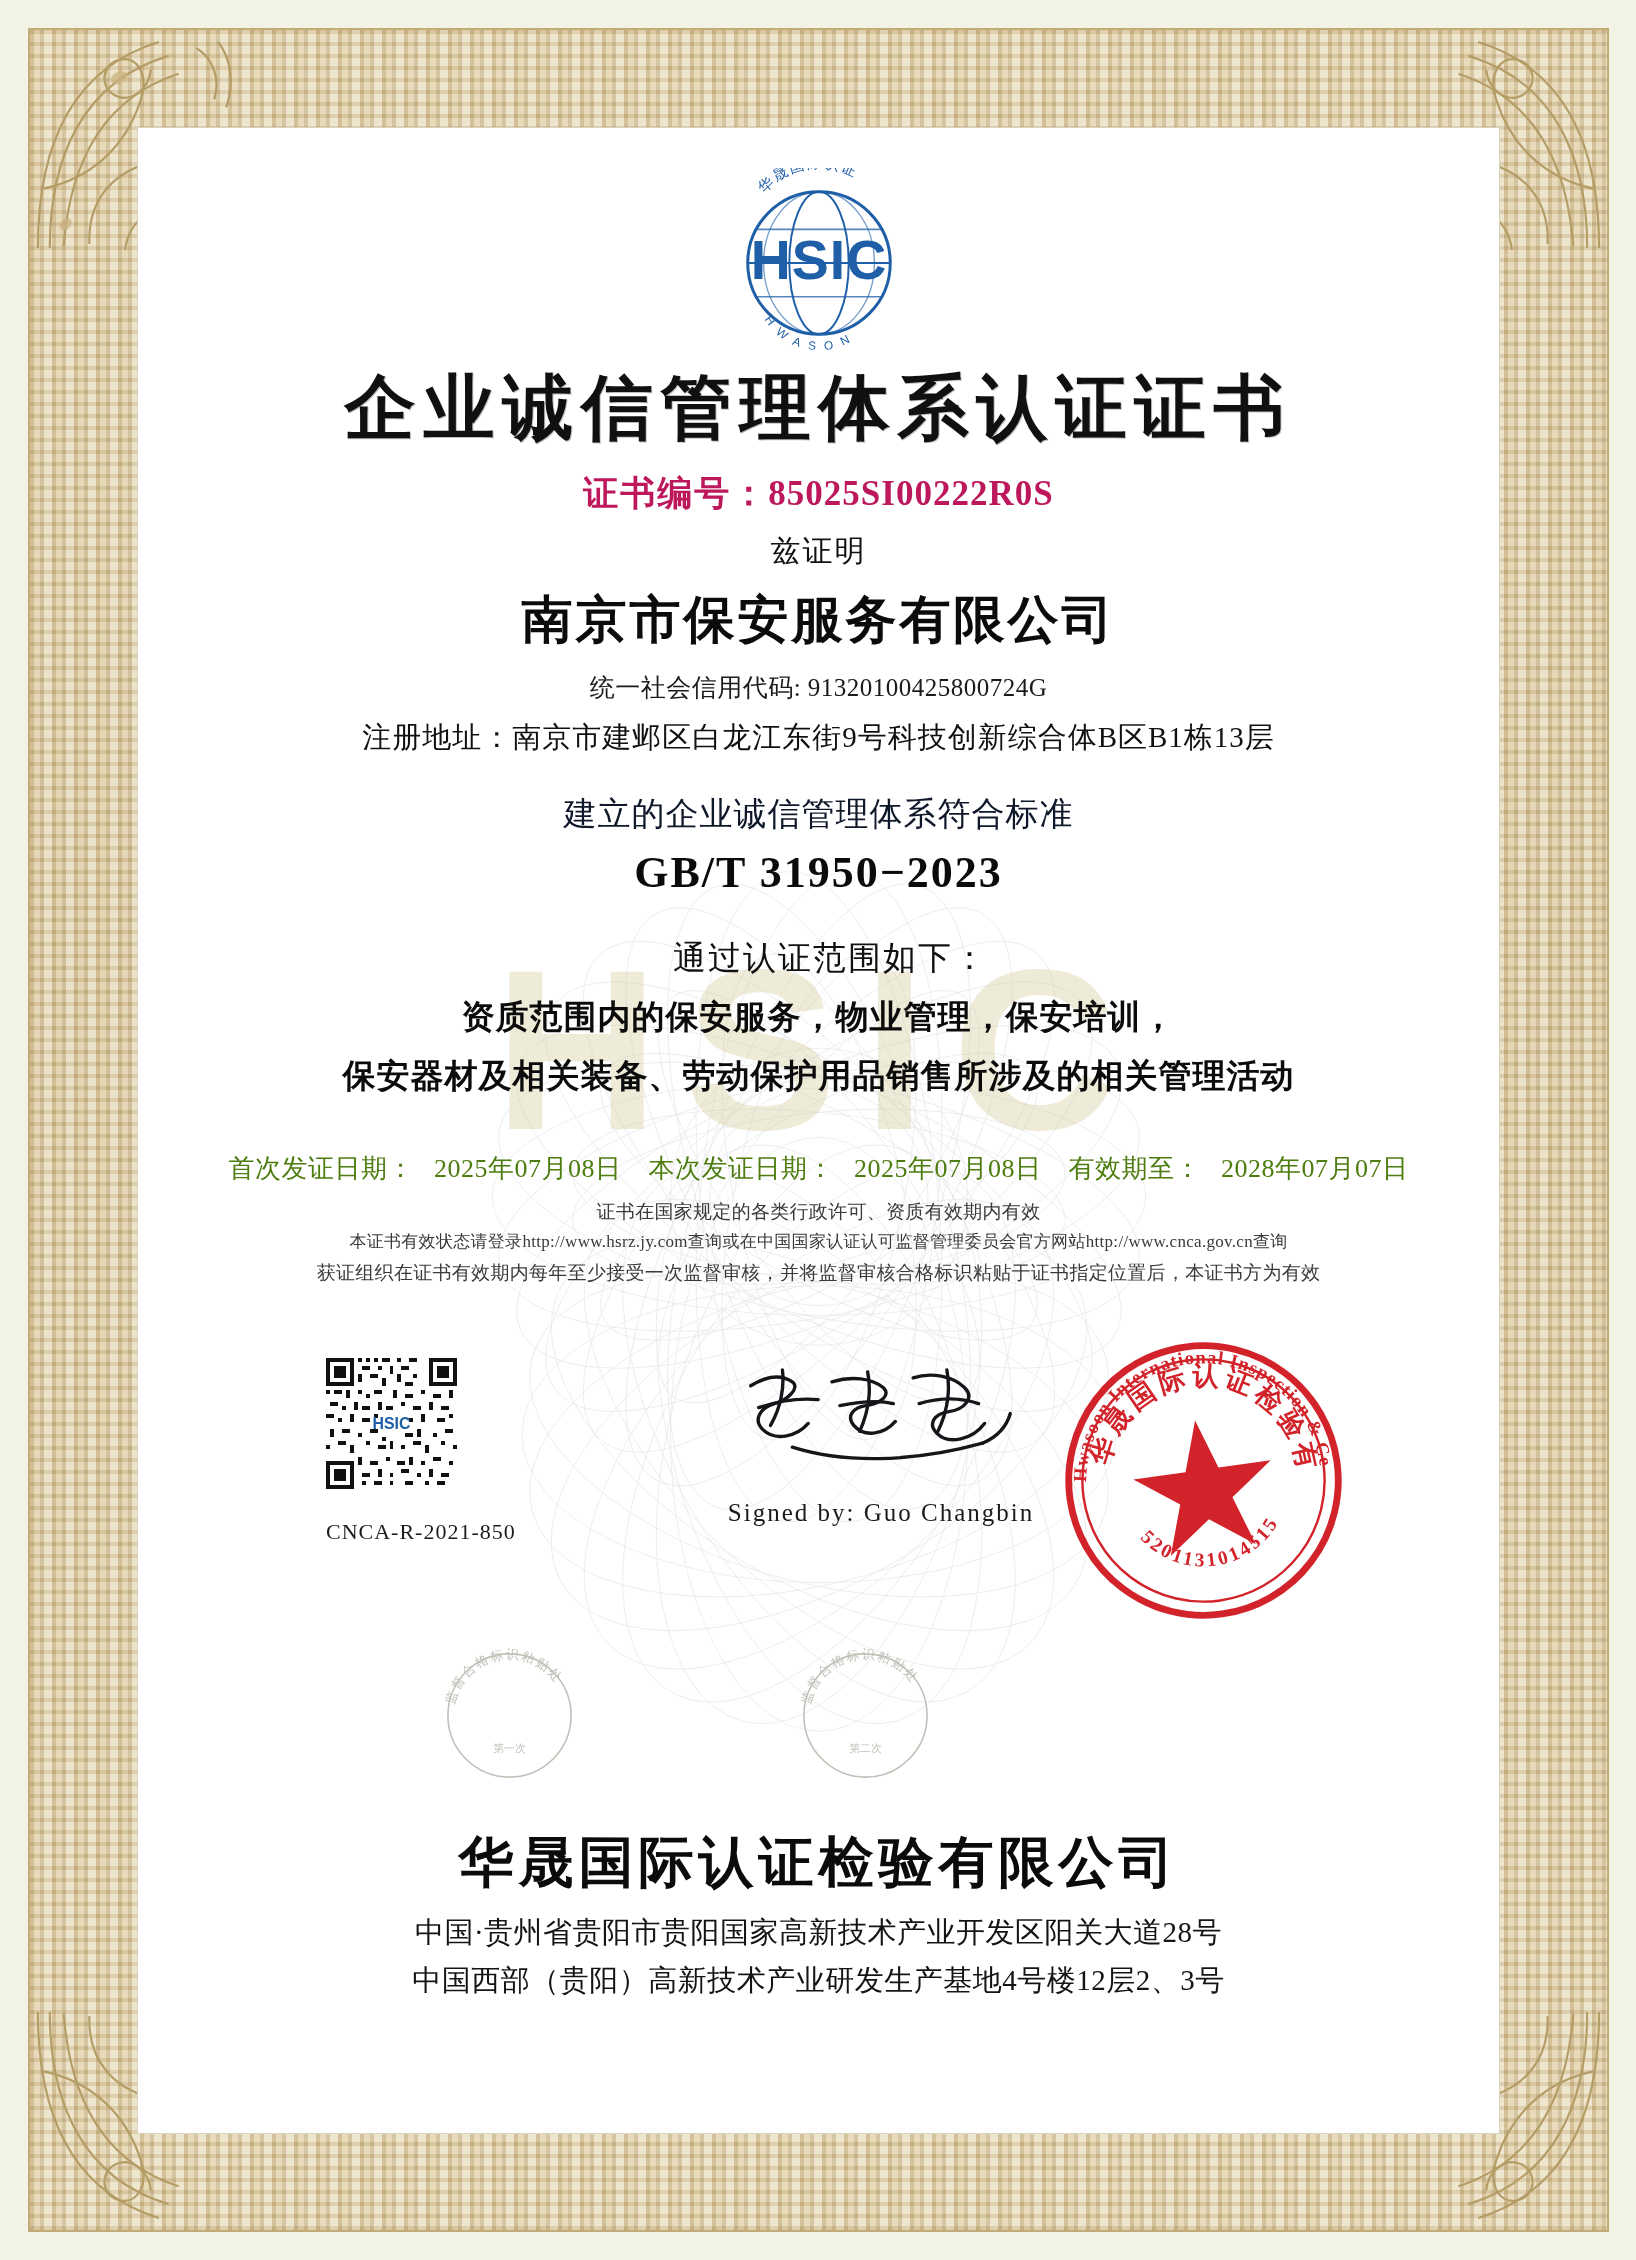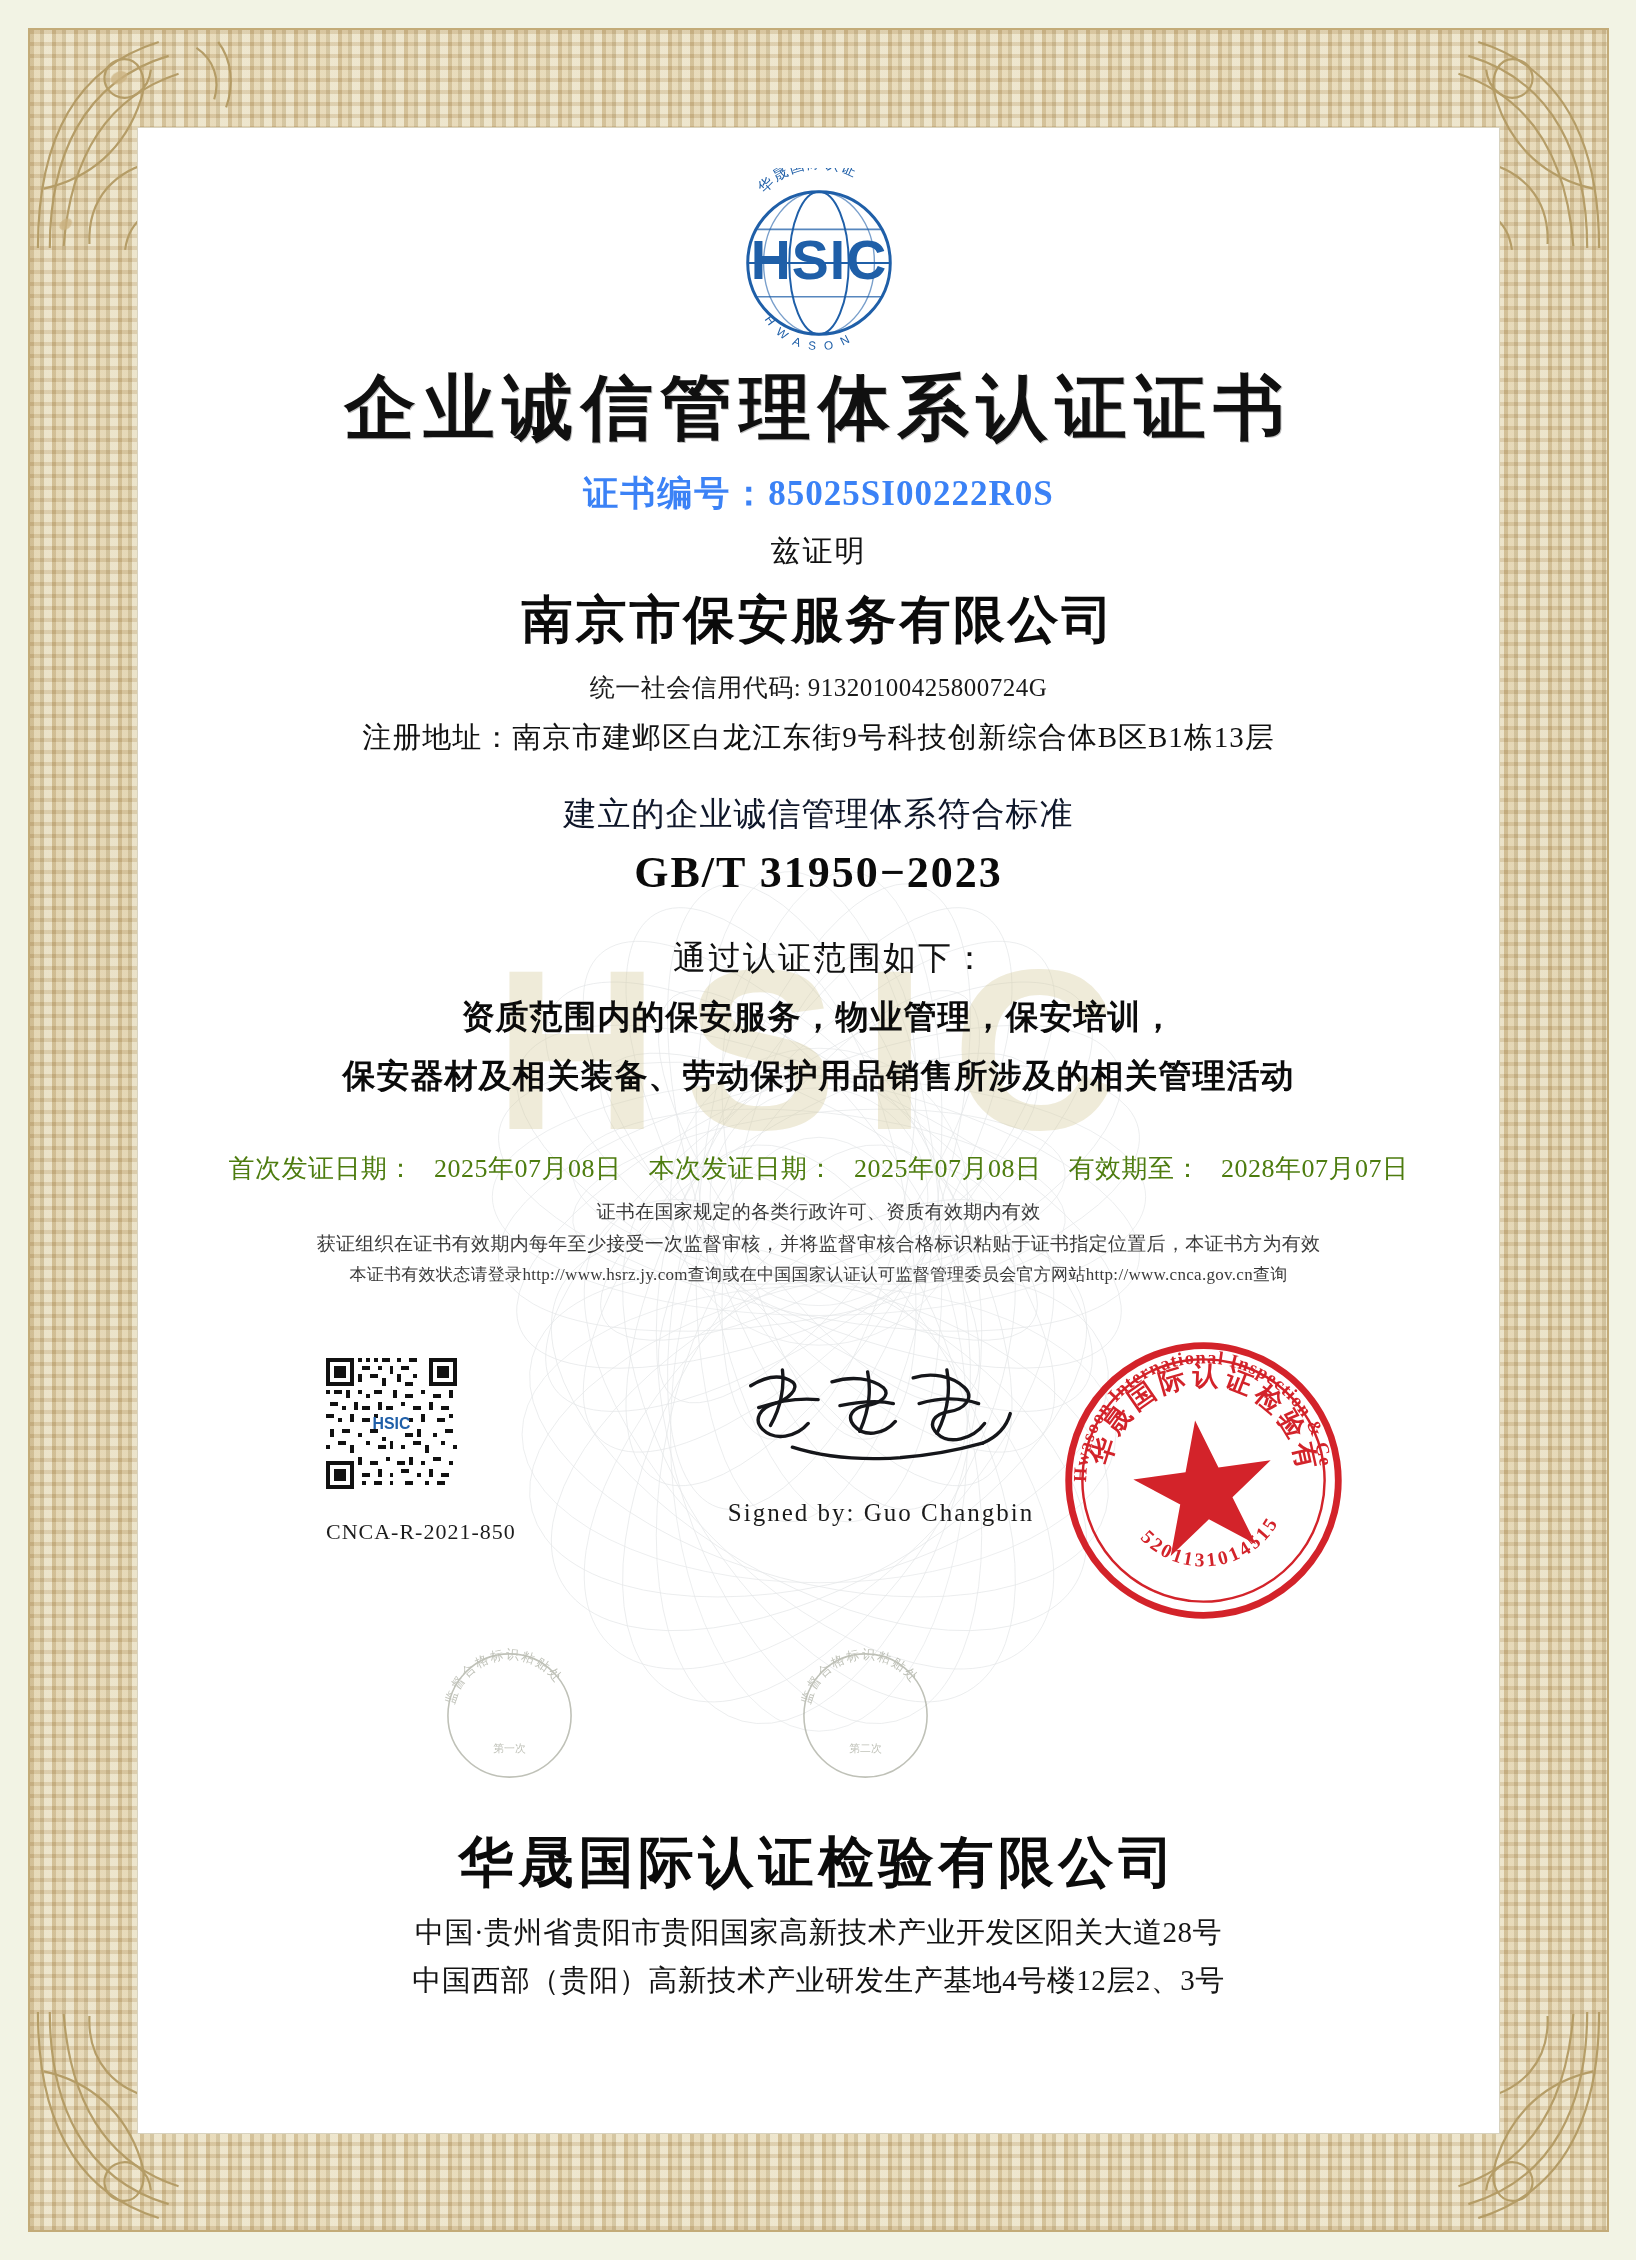--- a/index.html
+++ b/index.html
@@ -124,21 +124,21 @@
     font-size: 71px;
     letter-spacing: 8px;
     color: #101010;
     line-height: 1.1;
     text-shadow: 1px 1px 0 rgba(0,0,0,0.25);
   }
   .cert-no {
     margin-top: 24px;
     font-size: 35px;
     font-weight: 700;
-    color: #3b82f6;
+    color: #be185d;
     letter-spacing: 1px;
   }
   .cert-no .label { letter-spacing: 2px; }
   .hereby {
     margin-top: 14px;
     font-size: 30px;
     color: #111;
     letter-spacing: 2px;
   }
   .company {
@@ -459,22 +459,22 @@
       <div class="scope-line">保安器材及相关装备、劳动保护用品销售所涉及的相关管理活动</div>
 
       <div class="dates">
         <span>首次发证日期：</span><span>2025年07月08日</span>
         <span>本次发证日期：</span><span>2025年07月08日</span>
         <span>有效期至：</span><span>2028年07月07日</span>
       </div>
 
       <div class="fineprint">
         <span class="small-row">证书在国家规定的各类行政许可、资质有效期内有效</span>
+        <span class="small-row tiny">本证书有效状态请登录http://www.hsrz.jy.com查询或在中国国家认证认可监督管理委员会官方网站http://www.cnca.gov.cn查询</span>
         <span class="small-row">获证组织在证书有效期内每年至少接受一次监督审核，并将监督审核合格标识粘贴于证书指定位置后，本证书方为有效</span>
-        <span class="small-row tiny">本证书有效状态请登录http://www.hsrz.jy.com查询或在中国国家认证认可监督管理委员会官方网站http://www.cnca.gov.cn查询</span>
       </div>
 
       <div class="midsection">
 
         <div class="qr-block">
           <div class="qr">
             <svg viewBox="0 0 33 33" xmlns="http://www.w3.org/2000/svg" shape-rendering="crispEdges">
               <rect width="33" height="33" fill="#fff"></rect>
               <g fill="#111">
 

